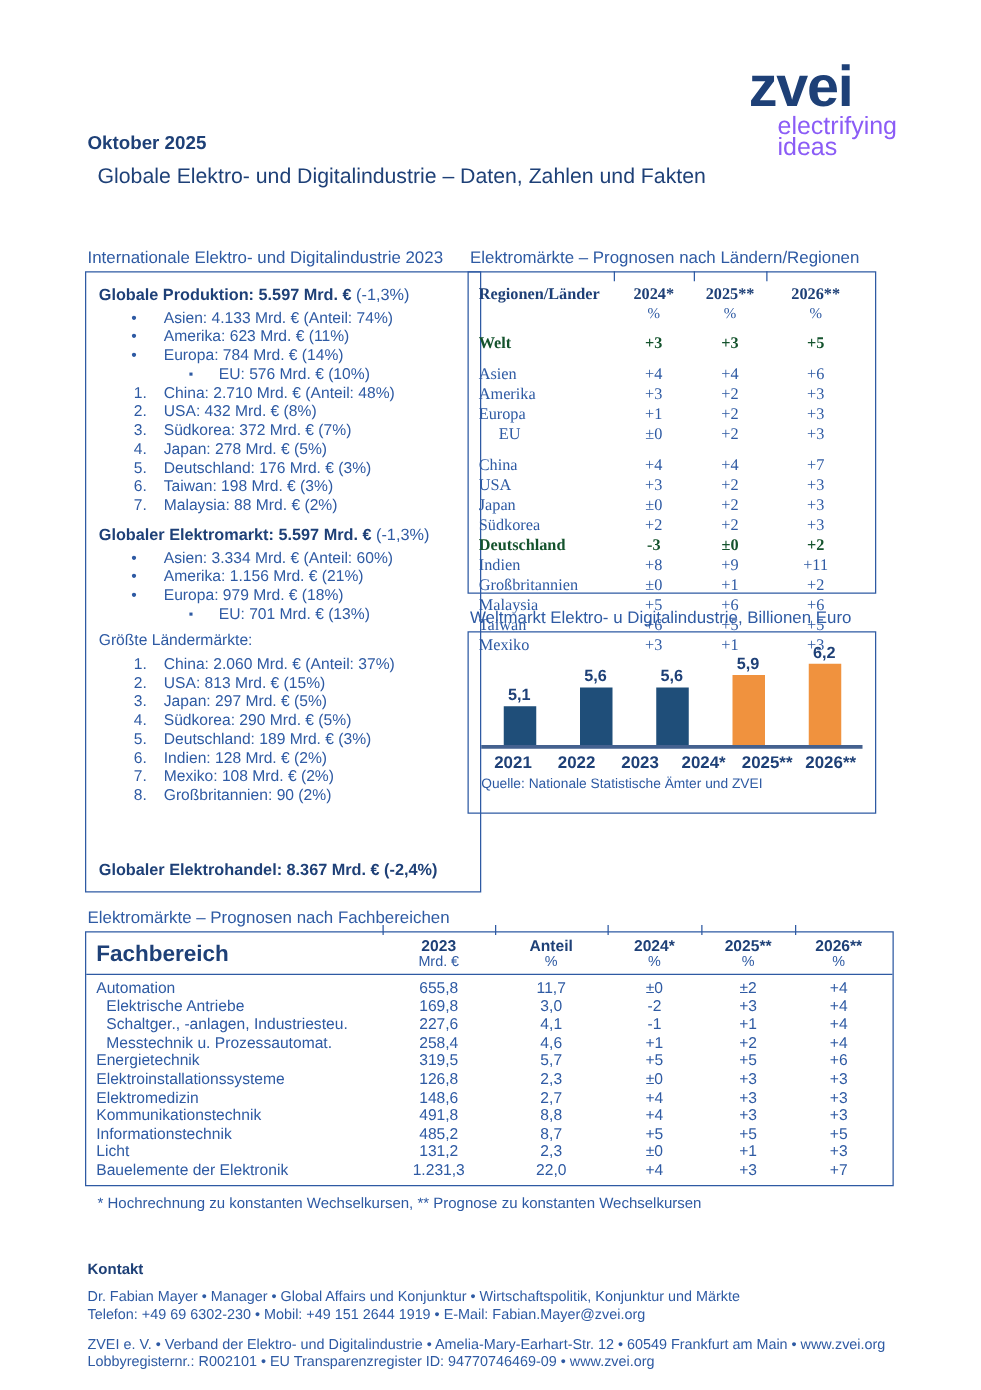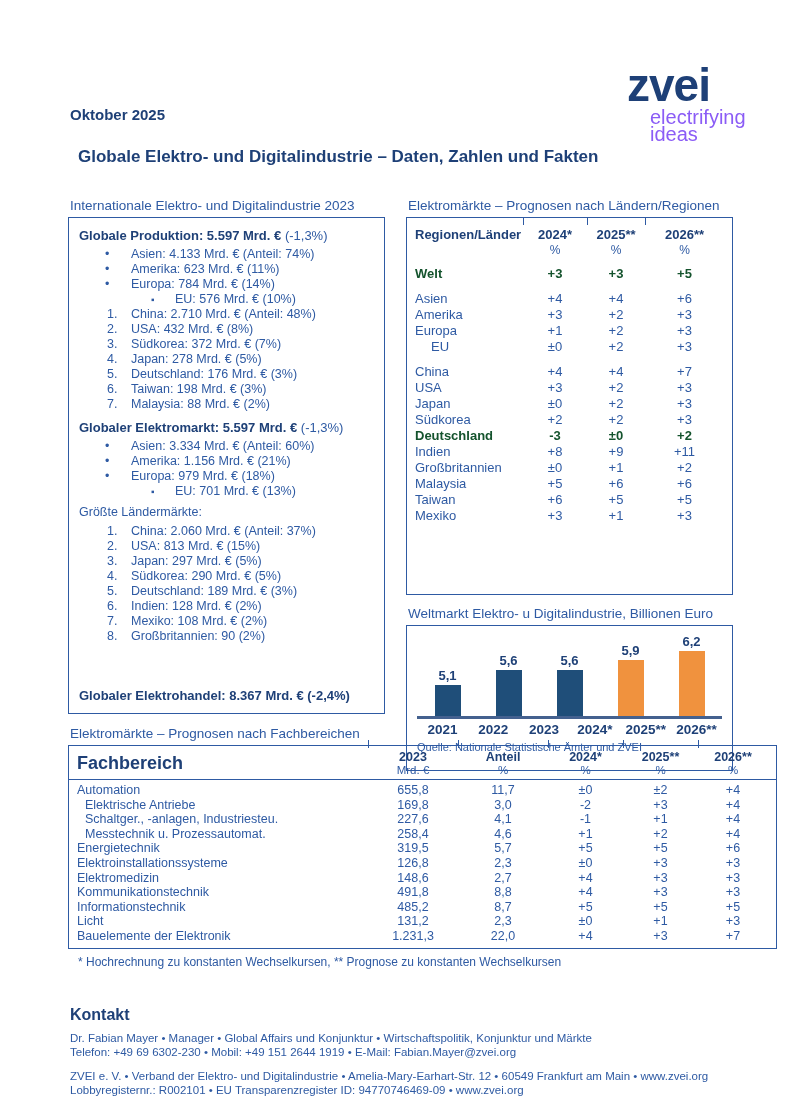--- a/index.html
+++ b/index.html
@@ -5,46 +5,46 @@
   html,body { margin:0; padding:0; background:#ffffff; }
   .page {
     position:relative; width:785px; height:1112px; background:#ffffff; overflow:hidden;
     font-family:"Liberation Sans", sans-serif; color:#2E5AA3; font-size:12.5px;
   }
   .b { font-weight:bold; }
   .dark { color:#1E4077; }
 
   
   .date { position:absolute; left:70px; top:106px; font-size:15px; font-weight:bold; color:#1E4077; }
-  .logo { position:absolute; left:599px; top:62px;margin-left:28px; }
+  .logo { position:absolute; left:599px; top:46px; }
   .logo-main { font-size:46px; line-height:46px; font-weight:bold; color:#1E4077; letter-spacing:-1px; }
   .logo-sub { margin:1px 0 0 23px; color:#8b5cf6; font-size:20px; line-height:16.5px; }
-  .title { position:absolute; left:78px; top:147px; margin:0; font-size:17px; font-weight:bold; color:#1E4077; }
+  .title { position:absolute; left:78px; top:131px; margin:0; font-size:17px; font-weight:normal; color:#1E4077; }
 
   .sec-h { font-size:13.5px; margin:0 0 4px 2px; }
   .box { border:1.5px solid #2E5AA3; box-sizing:border-box; }
 
   
   .col-left { position:absolute; left:68px; top:198px; width:317px; }
   .facts { height:497px; padding:8px 10px; display:flex; flex-direction:column; line-height:15px; }
   .fact-title { font-size:13px; margin:2px 0 4px; }
   .fact-title .note { font-weight:normal; color:#2E5AA3; }
   .bullet { position:relative; padding-left:52px; }
   .bullet::before { content:"•"; position:absolute; left:26px; top:0; }
   .bullet.sub { padding-left:96px; }
   .bullet.sub::before { content:"▪"; left:72px; font-size:10px; }
   .list-label { margin:6px 0 4px; }
   .rk { display:flex; padding-left:28px; }
   .rk-n { width:24px; flex:none; }
   .mt { margin-top:8px; }
   .trade { margin-top:auto; font-size:13px; font-weight:bold; color:#1E4077; padding-bottom:2px; }
 
   
-  .col-right { position:absolute; left:406px; top:198px; width:327px; }
-  .cf-box { height:378px; padding:8px; font-size:13px; }
+  .col-right { position:absolute; left:374px; top:198px; width:327px; }
+  .cf-box { height:258px; padding:8px; font-size:13px;font-family:Liberation Serif, serif; }
   .cf-head, .cf-units, .cf-row { display:flex; }
   .cf-l { flex:1; min-width:0; }
   .cf-c { text-align:center; flex:none; }
   .cf-c.c1 { width:64px; } .cf-c.c2 { width:58px; } .cf-c.c3 { width:79px; }
   .cf-head { line-height:17px; }
   .cf-units { line-height:14px; font-size:12px; margin-bottom:2px; }
   .cf-row { line-height:16px; }
   .cf-row.gapA { margin-top:9px; }
   .cf-row.bold { font-weight:bold; color:#14532d; }
   .cf-row.indent .cf-l { padding-left:16px; }
@@ -57,38 +57,38 @@
   .bars-row { display:flex; align-items:flex-end; height:84px; margin:0 2px; }
   .bar-col { flex:1; display:flex; flex-direction:column; align-items:center; justify-content:flex-end; }
   .bar-val { font-size:13px; margin-bottom:2px; }
   .bar { width:26px; height:0; }
   .axis { height:2.5px; background:#44618F; margin:0 2px; }
   .cats-row { display:flex; margin:3px 2px 0; }
   .bar-cat { flex:1; text-align:center; font-size:13.5px; }
   .source { font-size:11px; margin:4px 0 0 2px; }
 
   
-  .sector { position:absolute; left:68px; top:726px; width:709px; }
+  .sector { position:absolute; left:68px; top:726px; width:647px; }
   .sf-head { display:flex; padding:4px 8px 3px; border-bottom:1.5px solid #2E5AA3; align-items:center; }
   .sf-l { flex:1; min-width:0; }
   .sf-head .sf-l { font-size:18px; }
   .sf-c { flex:none; text-align:center; }
   .sf-c.c1 { width:90px; } .sf-c.c2 { width:90px; } .sf-c.c3 { width:75px; }
   .sf-c.c4 { width:75px; } .sf-c.c5 { width:70px; }
   .sf-head .sf-c { position:relative; line-height:14px; }
   .sf-head .sf-c::before { content:""; position:absolute; top:-10px; left:0; width:1px; height:8px; background:#2E5AA3; }
   .sf-head .u { font-weight:normal; color:#2E5AA3; font-size:11.5px; line-height:12px; }
   .sf-body { padding:3px 8px 4px; }
   .sf-row { display:flex; line-height:14.6px; }
   .sf-row.indent .sf-l { padding-left:8px; }
   .footnote { margin:6px 0 0 10px; font-size:12px; }
 
   
   .footer { position:absolute; left:70px; top:1008px; font-size:11.5px; line-height:14.5px; }
-  .kontakt { font-size:16px; margin-bottom:8px; }
+  .kontakt { font-size:12px; margin-bottom:8px; }
   .fgroup { margin-bottom:9px; }
 </style>
 </head>
 <body>
 
 <div class="page">
 
   <div class="date">Oktober 2025</div>
 
   <div class="logo">

